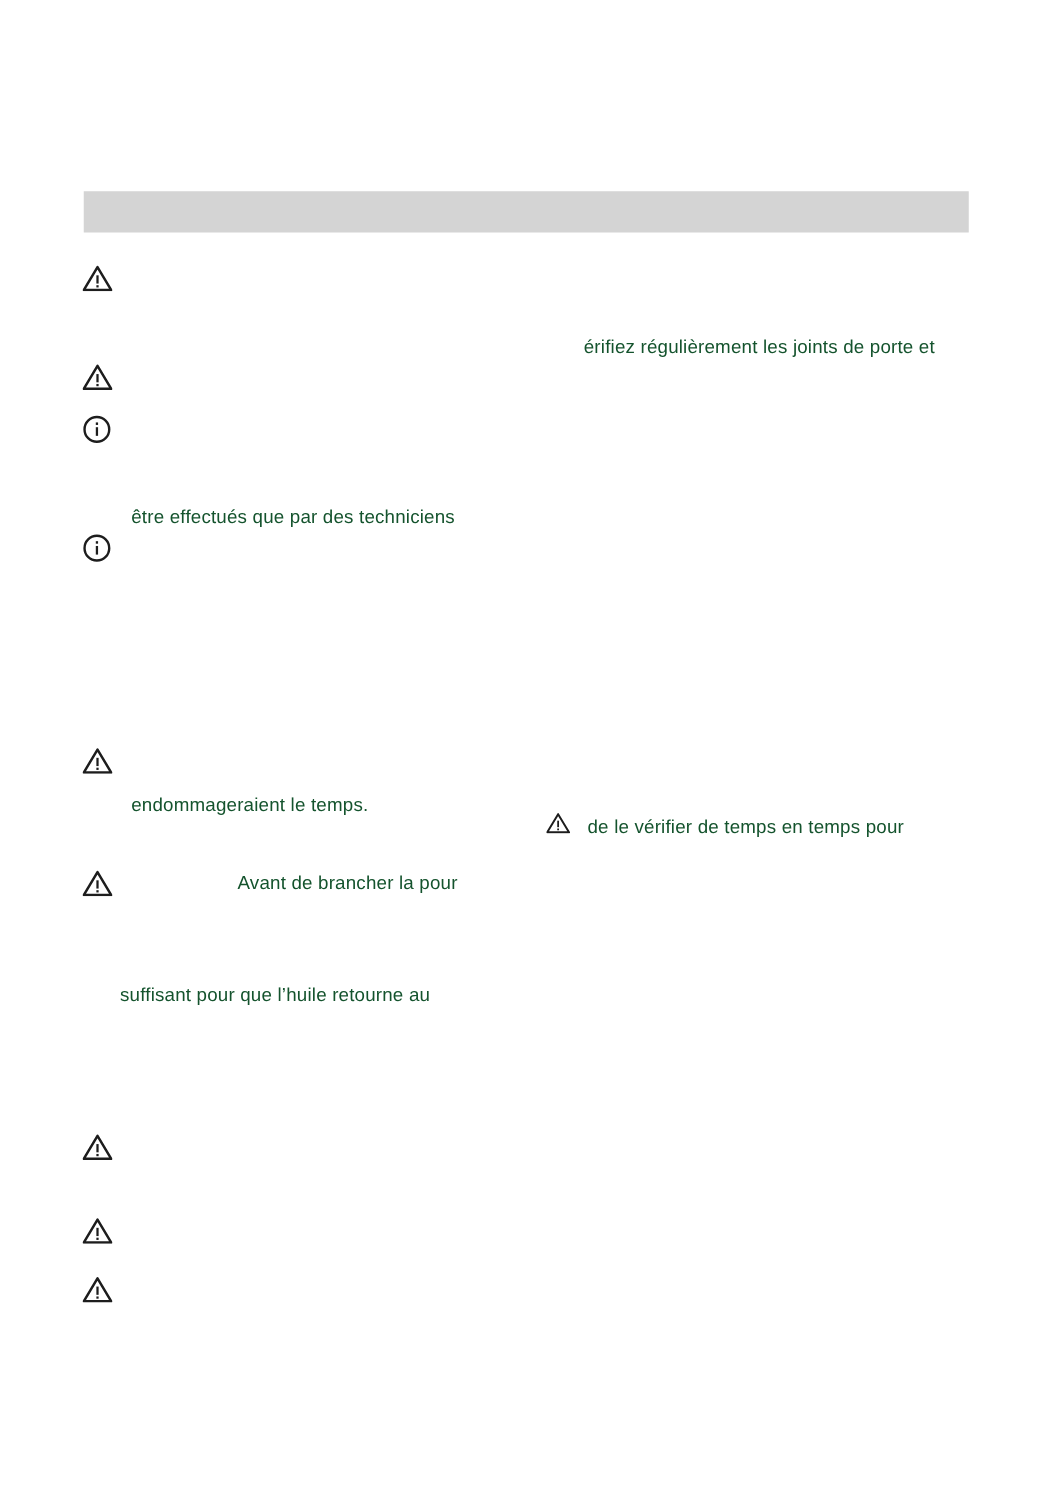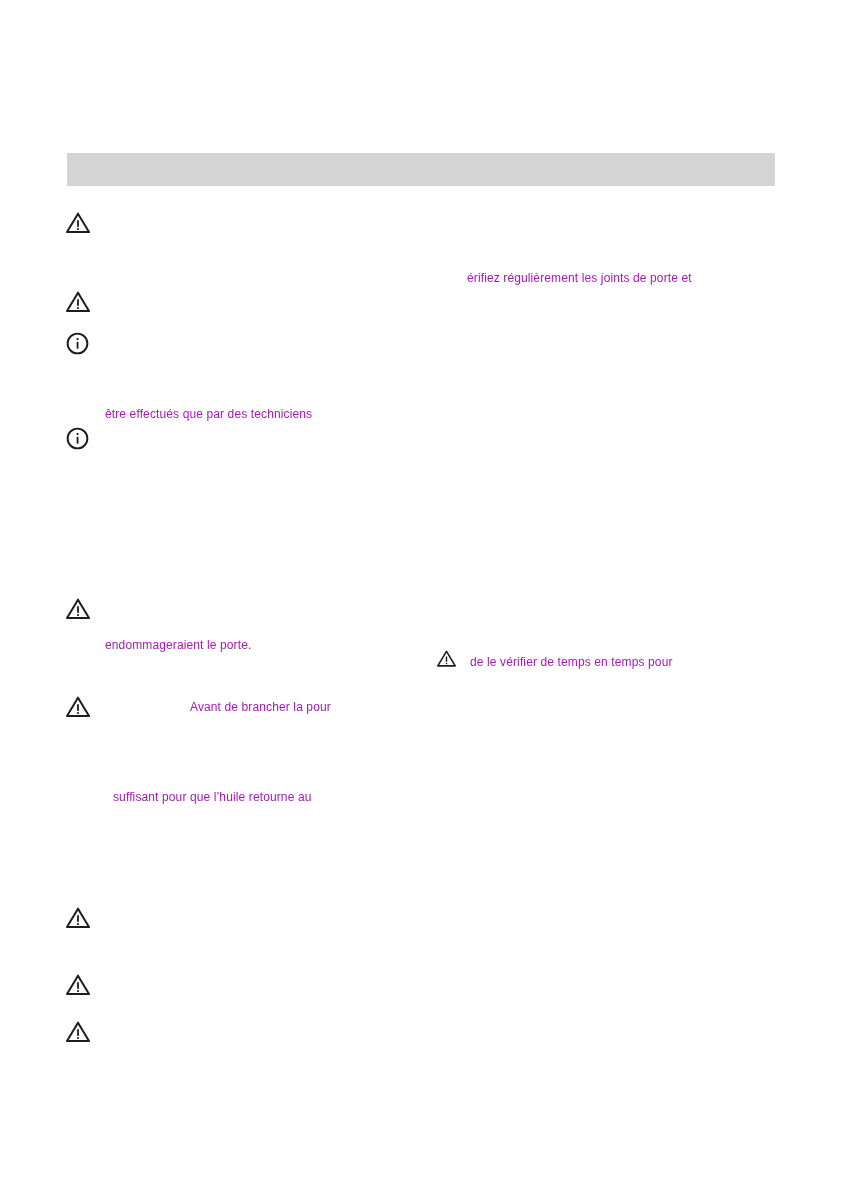--- a/index.html
+++ b/index.html
@@ -28,23 +28,23 @@
   .section-bar-label {
     position: absolute;
     left: 12px;
     top: 7px;
     font-size: 15px;
     color: #1a1a1a;
     white-space: nowrap;
   }
   .frag {
     position: absolute;
-    font-size: 12px;
+    font-size: 15px;
     line-height: 20px;
-    color: #a21caf;
+    color: #14532d;
     white-space: nowrap;
     letter-spacing: 0.01em;
   }
   .icon {
     position: absolute;
     display: block;
   }
   .icon svg {
     display: block;
   }
@@ -126,19 +126,19 @@
         <svg width="24" height="21.12" viewBox="0 0 24 21">
           <path d="M12 1.6 L23 20 L1 20 Z" fill="none" stroke="#1d1d1d" stroke-width="2" stroke-linejoin="round"></path>
           <rect x="11.1" y="8.2" width="1.8" height="6.6" fill="#1d1d1d"></rect>
           <rect x="11.1" y="16.1" width="1.8" height="1.8" fill="#1d1d1d"></rect>
         </svg>
       </span>
     </div>
   <div id="text-layer">
       <div class="frag" style="left: 467px; top: 268px;">érifiez régulièrement les joints de porte et</div>
       <div class="frag" style="left: 105px; top: 404px;">être effectués que par des techniciens</div>
-      <div class="frag" style="left: 105px; top: 635px;">endommageraient le porte.</div>
+      <div class="frag" style="left: 105px; top: 635px;">endommageraient le temps.</div>
       <div class="frag" style="left: 190px; top: 697px;">Avant de brancher la pour</div>
       <div class="frag" style="left: 470px; top: 652px;">de le vérifier de temps en temps pour</div>
-      <div class="frag" style="left: 113px; top: 787px;">suffisant pour que l’huile retourne au</div>
+      <div class="frag" style="left: 96px; top: 787px;">suffisant pour que l’huile retourne au</div>
     </div>
 
 </div>
 
 </body></html>

